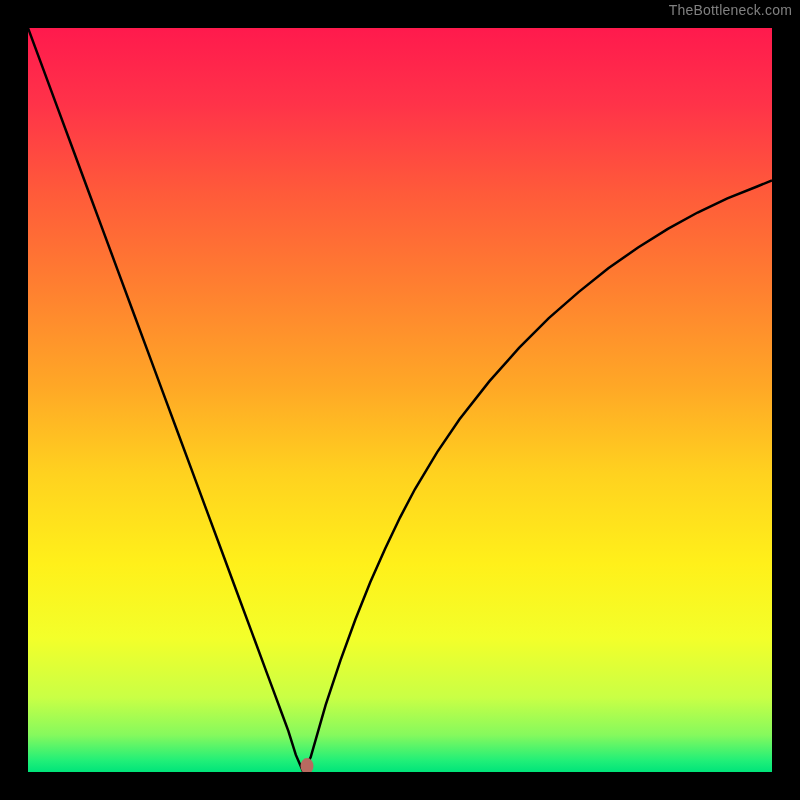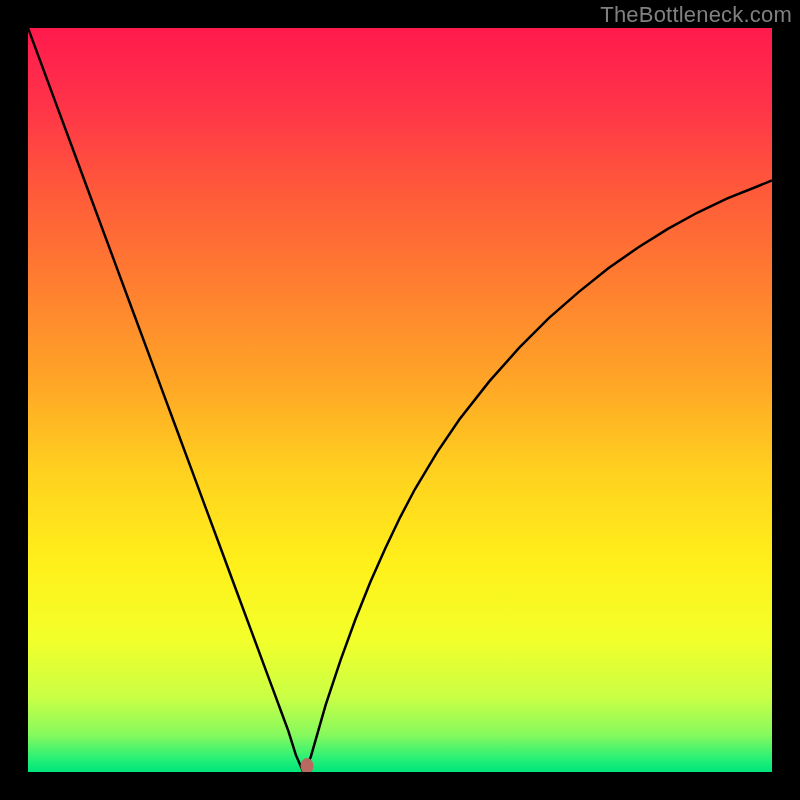--- a/index.html
+++ b/index.html
@@ -10,21 +10,21 @@
   }
   .wrap {
     position: relative;
     width: 800px;
     height: 800px;
   }
   .watermark {
     position: absolute;
     top: 2px;
     right: 8px;
-    font-size: 22px;
+    font-size: 14px;
     color: #808080;
     font-weight: 400;
     letter-spacing: 0.2px;
     z-index: 10;
   }
   svg.chart {
     position: absolute;
     top: 0;
     left: 0;
     width: 800px;

